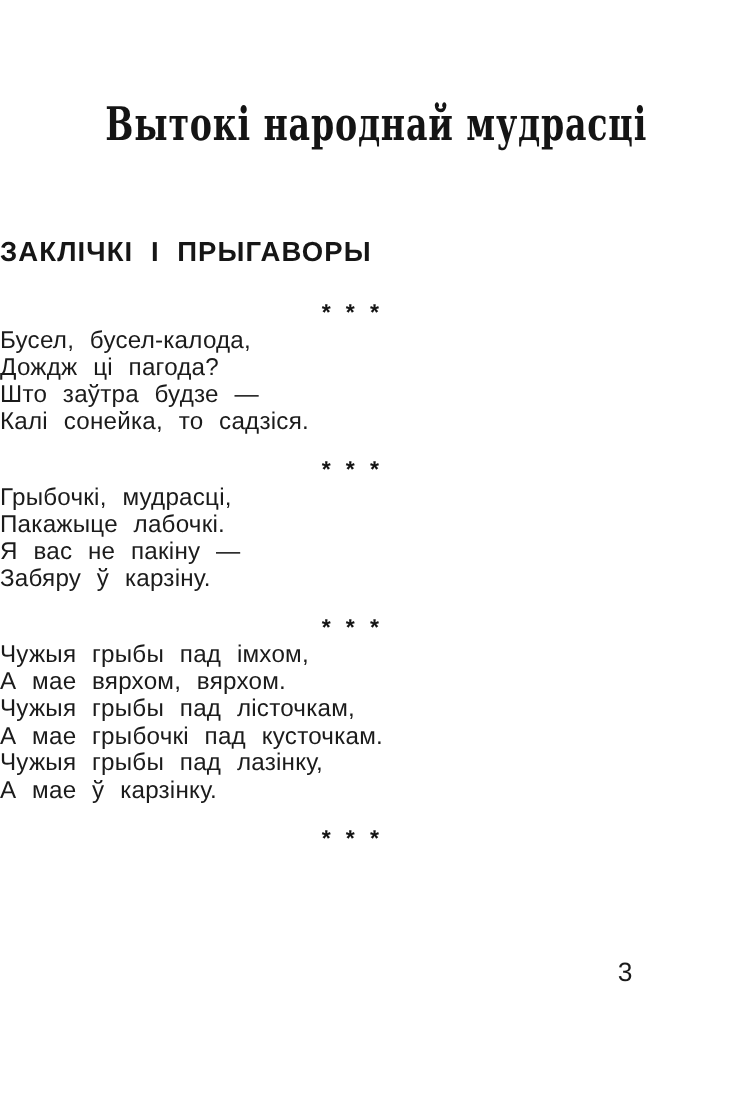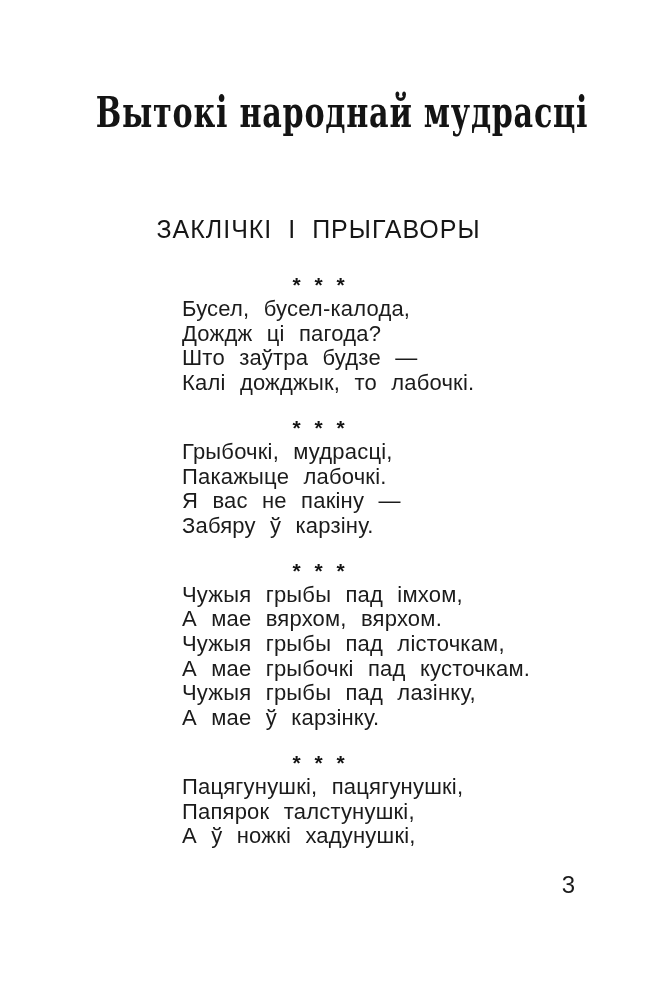--- a/index.html
+++ b/index.html
@@ -36,24 +36,23 @@
     transform-origin: center center;
     color: #141414;
   }
   
   .heading {
     position: absolute;
     top: 216px;
     left: 0;
     width: 637px;
     margin: 0;
-    text-align: center;
     font-size: 25px;
     line-height: 27px;
-    font-weight: normal;
+    font-weight: bold;
     letter-spacing: 1px;
     word-spacing: 8px;
     color: #161616;
     white-space: nowrap;
   }
   
   .content {
     position: absolute;
     top: 272px;
     left: 0;
@@ -69,21 +68,20 @@
     letter-spacing: 4px;
     color: #141414;
   }
   .stars:not(:first-child) {
     margin-top: 19px;
   }
   .poem {
     margin: 0;
   }
   .poem-line {
-    padding-left: 182px;
     font-size: 22px;
     line-height: 24.7px;
     word-spacing: 8px;
     letter-spacing: 0.2px;
     white-space: nowrap;
     color: #1b1b1b;
   }
   .page-number {
     position: absolute;
     top: 872px;
@@ -104,21 +102,21 @@
 
   <h1 class="heading">ЗАКЛІЧКІ І ПРЫГАВОРЫ</h1>
 
   <div class="content">
 
     <div class="stars">* * *</div>
     <div class="poem">
       <div class="poem-line">Бусел, бусел-калода,</div>
       <div class="poem-line">Дождж ці пагода?</div>
       <div class="poem-line">Што заўтра будзе —</div>
-      <div class="poem-line">Калі дожджык, то лабочкі.</div>
+      <div class="poem-line">Калі сонейка, то садзіся.</div>
     </div>
 
     <div class="stars">* * *</div>
     <div class="poem">
       <div class="poem-line">Грыбочкі, мудрасці,</div>
       <div class="poem-line">Пакажыце лабочкі.</div>
       <div class="poem-line">Я вас не пакіну —</div>
       <div class="poem-line">Забяру ў карзіну.</div>
     </div>
 
@@ -126,23 +124,18 @@
     <div class="poem">
       <div class="poem-line">Чужыя грыбы пад імхом,</div>
       <div class="poem-line">А мае вярхом, вярхом.</div>
       <div class="poem-line">Чужыя грыбы пад лісточкам,</div>
       <div class="poem-line">А мае грыбочкі пад кусточкам.</div>
       <div class="poem-line">Чужыя грыбы пад лазінку,</div>
       <div class="poem-line">А мае ў карзінку.</div>
     </div>
 
     <div class="stars">* * *</div>
-    <div class="poem">
-      <div class="poem-line">Пацягунушкі, пацягунушкі,</div>
-      <div class="poem-line">Папярок талстунушкі,</div>
-      <div class="poem-line">А ў ножкі хадунушкі,</div>
-    </div>
 
   </div>
 
   <div class="page-number">3</div>
 
 </div>
 
 </body></html>

